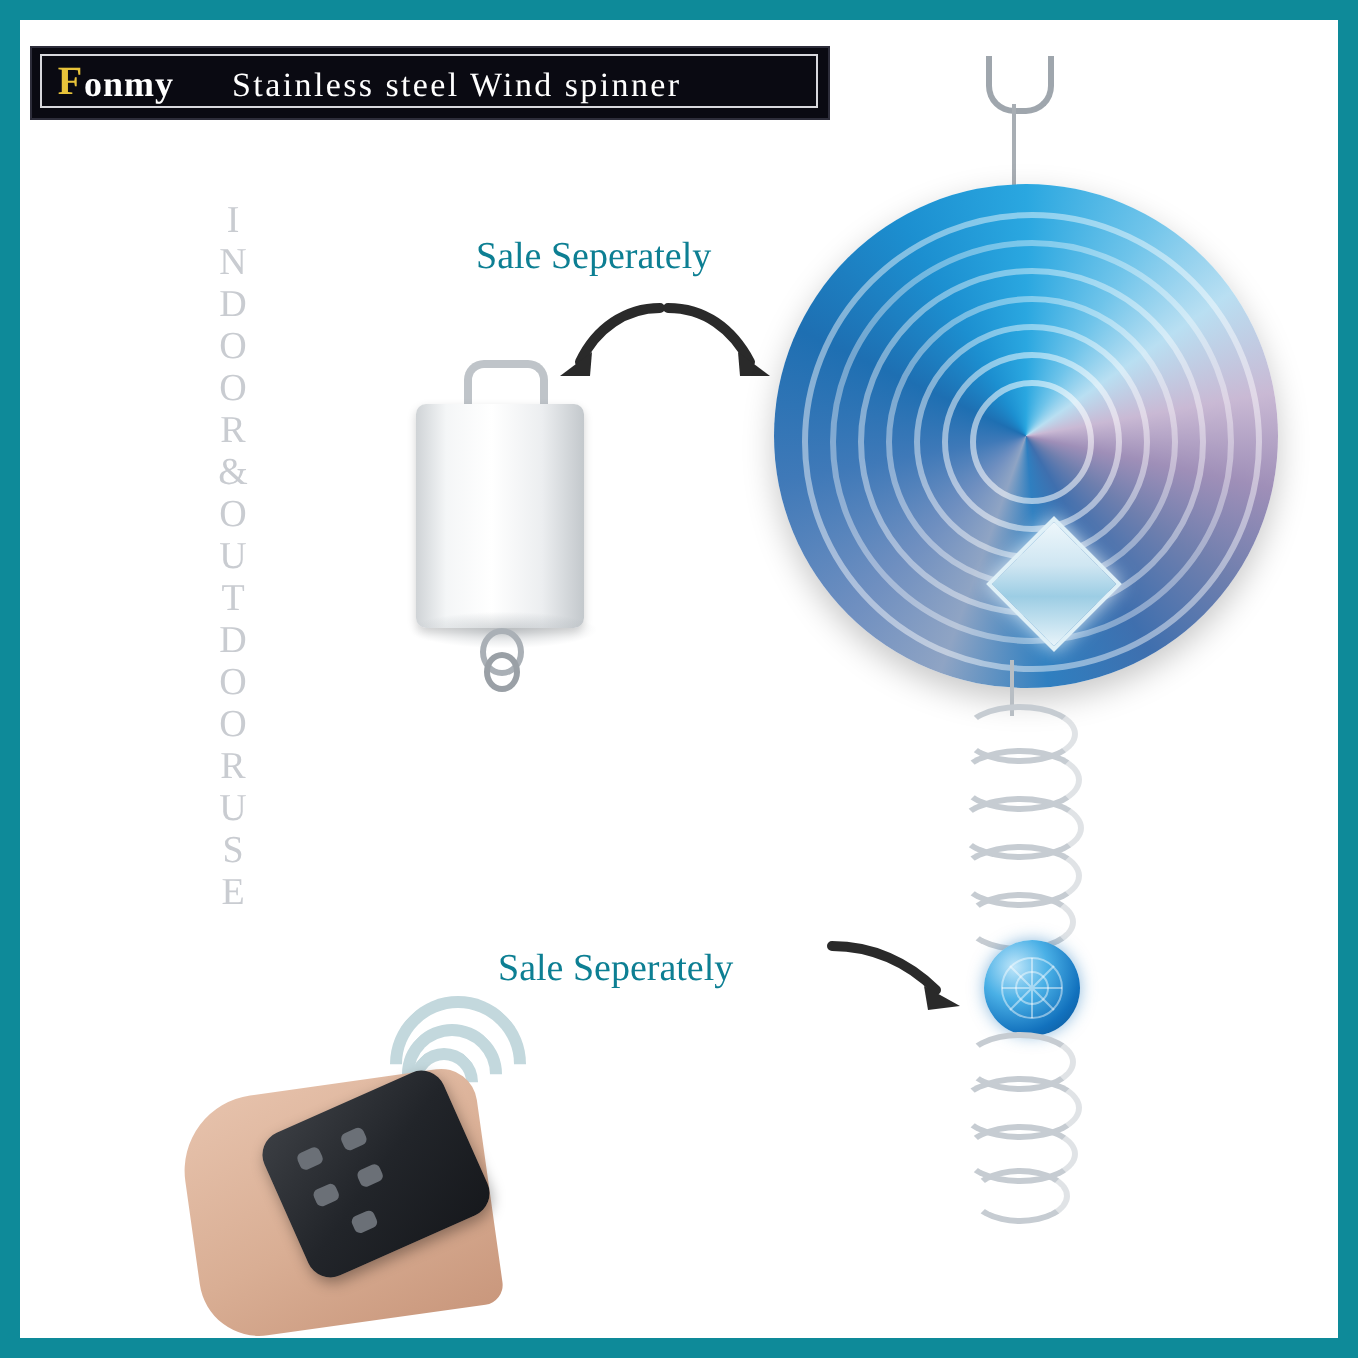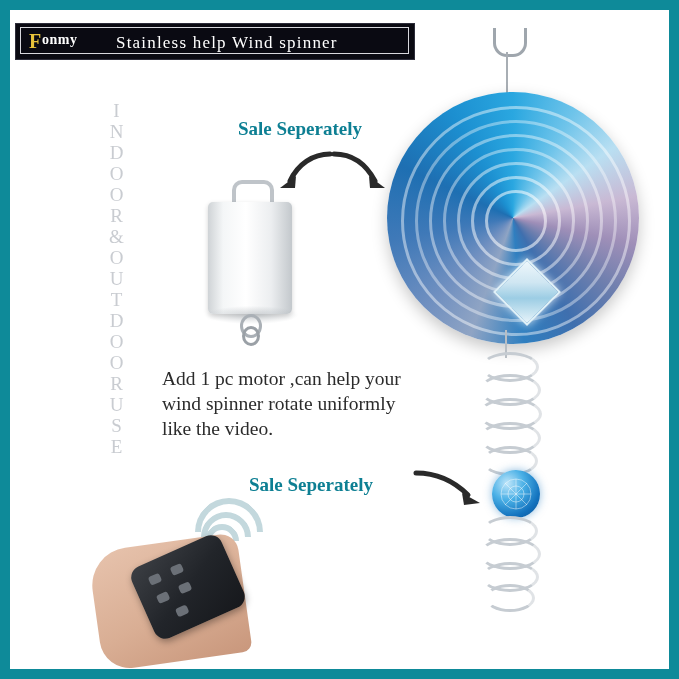--- a/index.html
+++ b/index.html
@@ -58,21 +58,21 @@
     line-height: 20px;
     text-align: center;
   }
   #logo-onmy {
     position: absolute;
     left: 26px;
     top: 8px;
     color: #ffffff;
     font-family: "Liberation Serif", serif;
     font-weight: bold;
-    font-size: 14px;
+    font-size: 18px;
     letter-spacing: 0.5px;
   }
   #banner-text {
     position: absolute;
     left: 100px;
     top: 9px;
     color: #ffffff;
     font-family: "Liberation Serif", serif;
     font-size: 17px;
     letter-spacing: 1.2px;
@@ -92,21 +92,21 @@
     line-height: 21px;
     text-align: center;
     white-space: pre-line;
     user-select: none;
   }
   
   .sale-label {
     position: absolute;
     color: #0d7f93;
     font-family: "Liberation Serif", serif;
-    font-weight: bold;
+    font-weight: normal;
     font-size: 19px;
     white-space: nowrap;
   }
   #sale-1 { left: 228px; top: 108px; }
   #sale-2 { left: 239px; top: 464px; }
   
   .body-text {
     position: absolute;
     color: #2b2b2b;
     font-family: "Liberation Serif", serif;
@@ -240,21 +240,21 @@
 </head>
 <body>
 
 <div id="page">
   <div id="canvas">
 
     <div id="banner">
       <div id="banner-inner"></div>
       <div id="logo-f">F</div>
       <div id="logo-onmy">onmy</div>
-      <div id="banner-text">Stainless help  Wind spinner</div>
+      <div id="banner-text">Stainless steel  Wind spinner</div>
     </div>
 
     <div id="vertical-text">I
 N
 D
 O
 O
 R
 &amp;
 O
@@ -295,23 +295,20 @@
         <div class="ring" style="left:28px;top:28px;width:196px;height:196px;border-width:3px;border-color:rgba(255,255,255,0.38);"></div>
         <div class="ring" style="left:42px;top:42px;width:168px;height:168px;border-width:3px;border-color:rgba(255,255,255,0.42);"></div>
         <div class="ring" style="left:56px;top:56px;width:140px;height:140px;border-width:3px;border-color:rgba(255,255,255,0.40);"></div>
         <div class="ring" style="left:70px;top:70px;width:112px;height:112px;border-width:3px;border-color:rgba(255,255,255,0.45);"></div>
         <div class="ring" style="left:84px;top:84px;width:84px;height:84px;border-width:3px;border-color:rgba(255,255,255,0.50);"></div>
         <div class="ring" style="left:98px;top:98px;width:56px;height:56px;border-width:3px;border-color:rgba(255,255,255,0.55);"></div>
         <div id="spinner-gem"></div>
       </div>
     </div>
 
-    <div id="motor-text" class="body-text">Add 1 pc motor ,can help your
-wind spinner rotate uniformly
-like the video.</div>
 
     <div id="spiral-wrap">
       <div id="spiral-top-line"></div>
       <div class="coil" style="left:16px;top:22px;width:52px;height:24px;"></div>
       <div class="coil" style="left:14px;top:44px;width:56px;height:26px;"></div>
       <div class="coil" style="left:13px;top:68px;width:58px;height:26px;"></div>
       <div class="coil" style="left:14px;top:92px;width:56px;height:26px;"></div>
       <div class="coil" style="left:17px;top:116px;width:50px;height:24px;"></div>
       <div id="crystal-ball"></div>
       <svg id="crystal-facets" viewBox="0 0 48 48">

